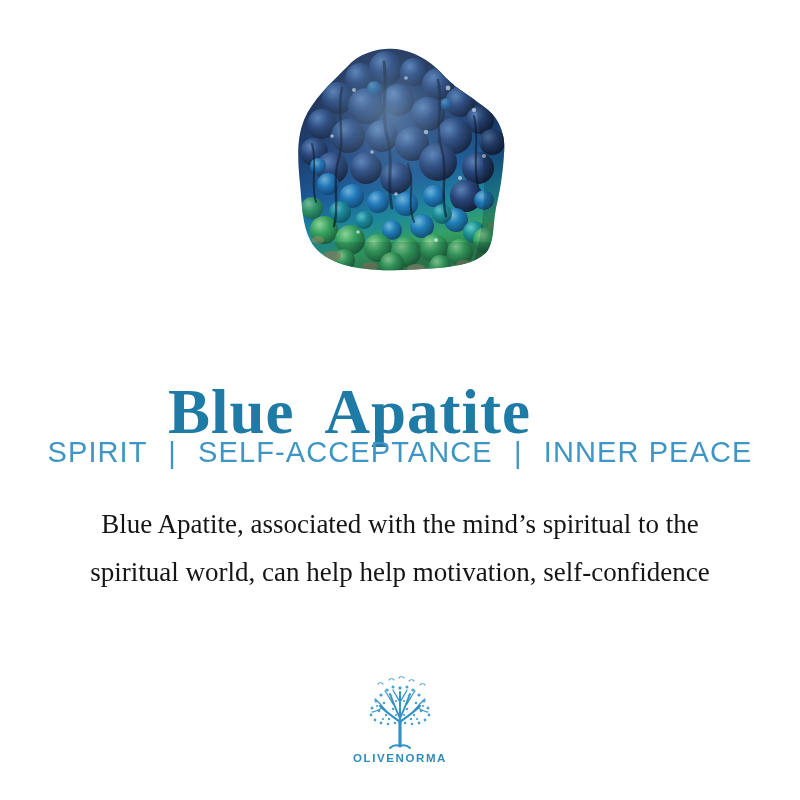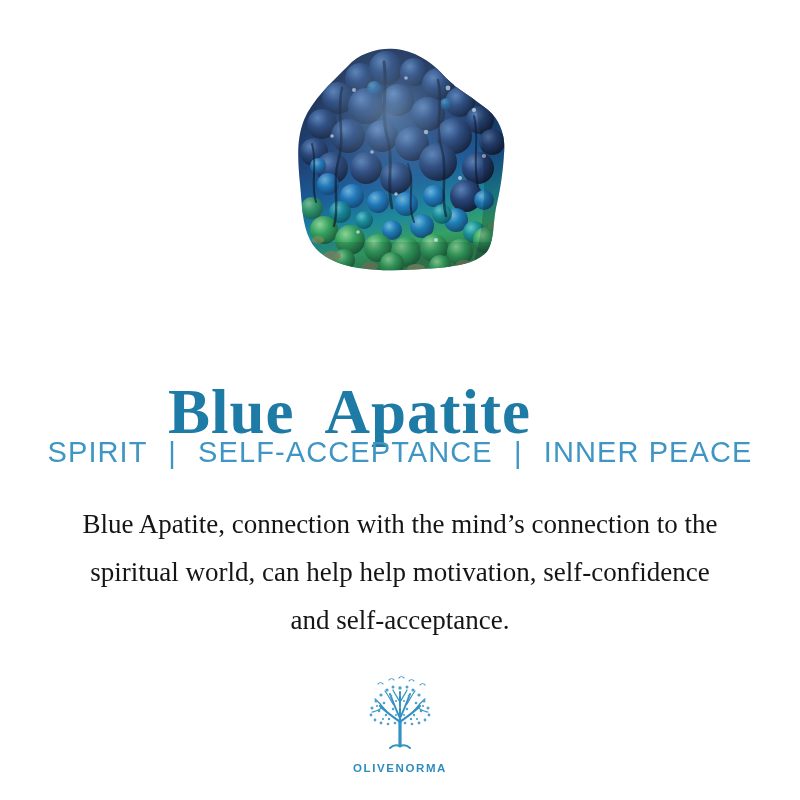--- a/index.html
+++ b/index.html
@@ -93,21 +93,21 @@
     position: absolute;
     top: 676px;
     left: 0;
     width: 800px;
     display: flex;
     flex-direction: column;
     align-items: center;
   }
   .brand-mark { display: block; width: 76px; height: 74px; }
   .brand-name {
-    margin-top: 12px;
+    margin-top: 2px;
     font-family: "Liberation Sans", sans-serif;
     font-weight: bold;
     font-size: 11.5px;
     letter-spacing: 1.6px;
     color: #2e8cbe;
   }
 </style>
 </head>
 <body>
 
@@ -271,23 +271,22 @@
 
   <div class="keywords">
     <span class="kw">SPIRIT</span>
     <span class="sep">|</span>
     <span class="kw">SELF-ACCEPTANCE</span>
     <span class="sep">|</span>
     <span class="kw">INNER PEACE</span>
   </div>
 
   <div class="description">
-    <div>Blue Apatite, connection with the mind’s connection to the</div>
+    <div>Blue Apatite, associated with the mind’s spiritual to the</div>
     <div>spiritual world, can help help motivation, self-confidence</div>
-    <div>and self-acceptance.</div>
   </div>
 
   <div class="brand">
     <svg class="brand-mark" viewBox="0 0 76 74" aria-hidden="true">
       <g stroke="#3391c4" stroke-linecap="round" fill="none">
 
         <path d="M38,70 L38,44" stroke-width="3.2"></path>
         <path d="M38,70 C33,68 30,70 28,72" stroke-width="2"></path>
         <path d="M38,70 C43,68 46,70 48,72" stroke-width="2"></path>
 

